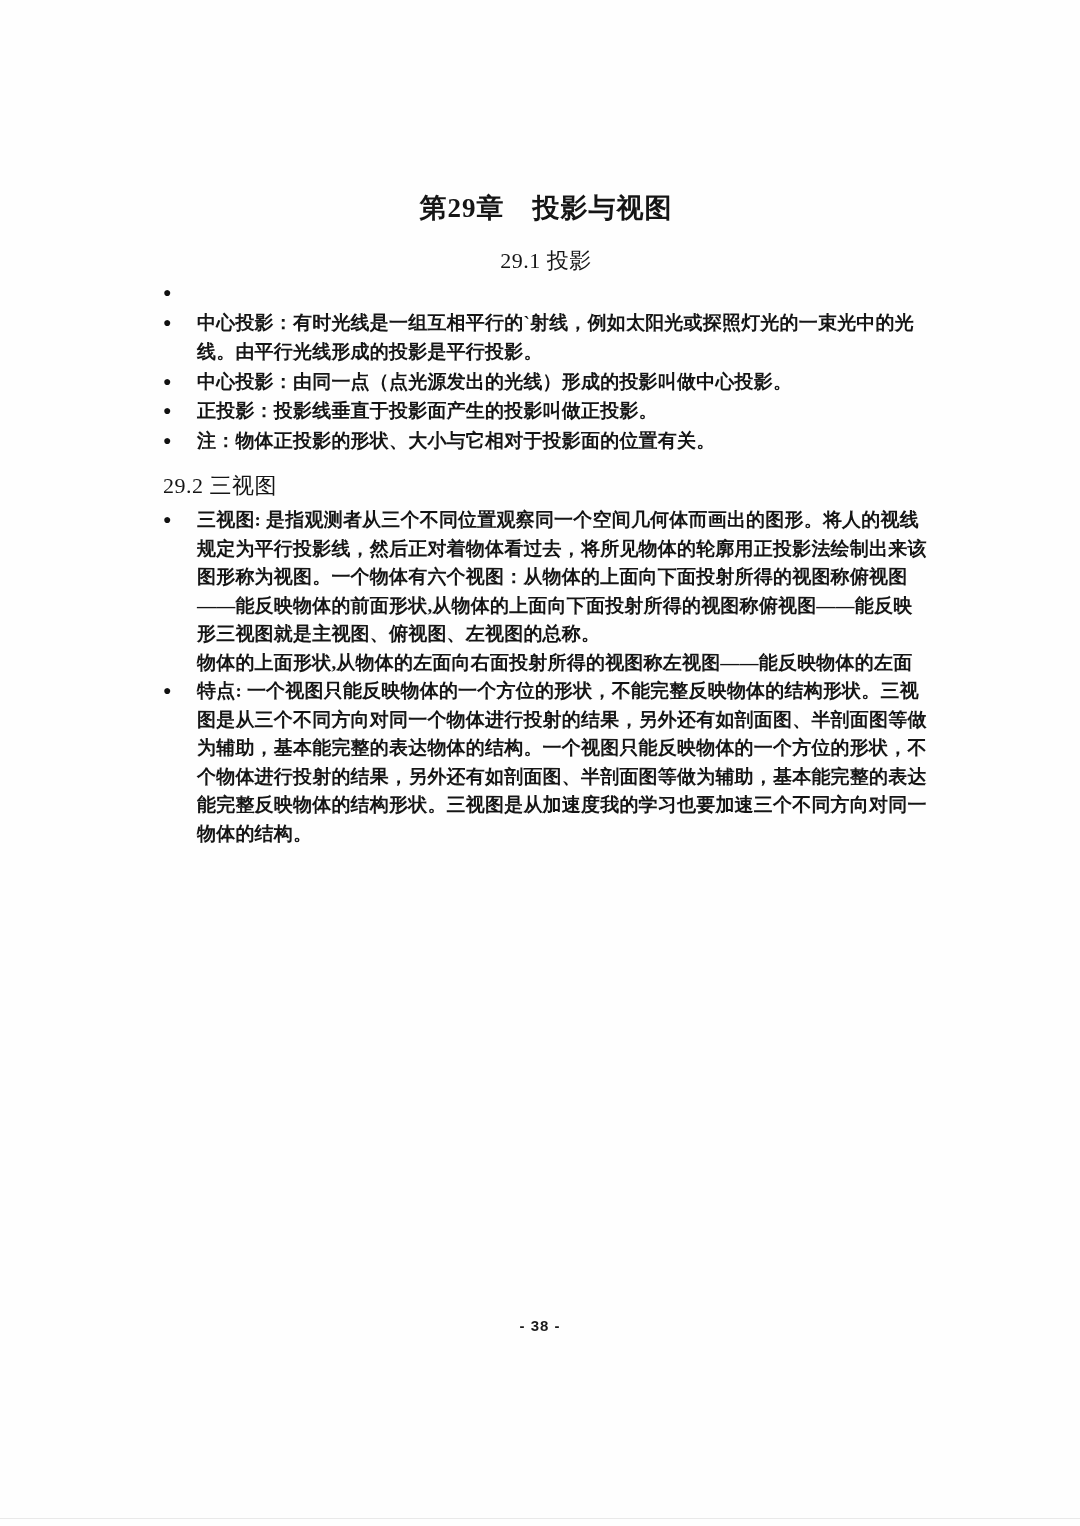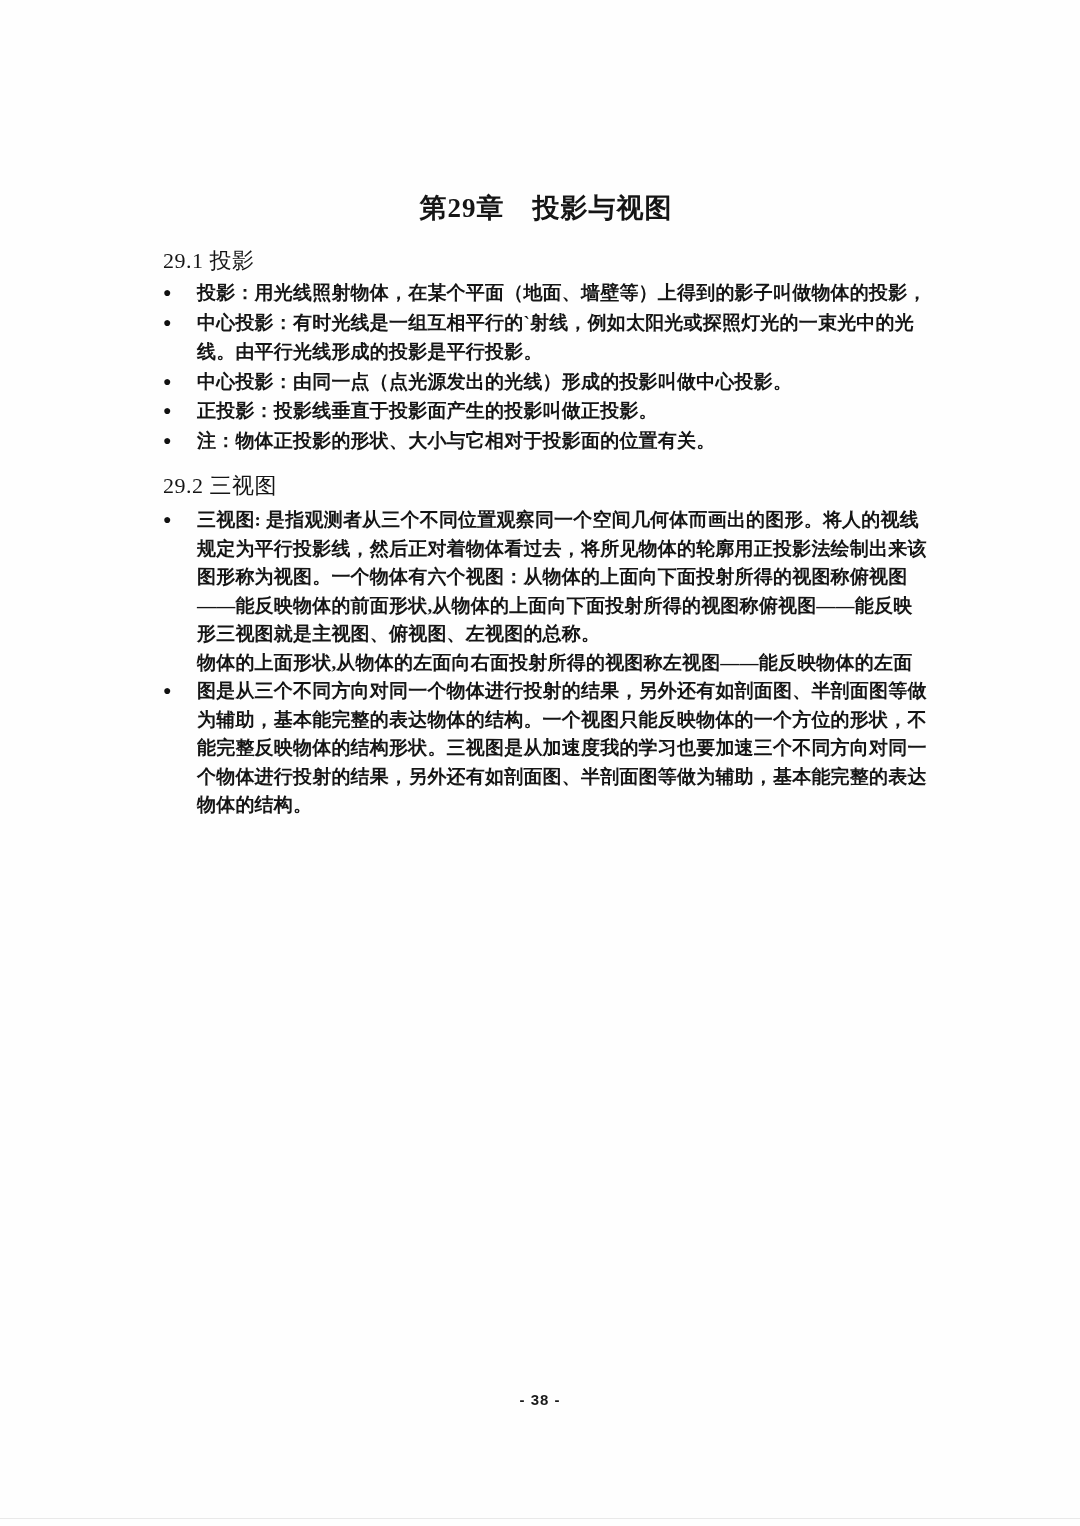--- a/index.html
+++ b/index.html
@@ -25,21 +25,21 @@
     line-height: 37px;
     text-align: center;
     letter-spacing: 1px;
   }
   .section-heading {
     font-size: 22px;
     font-weight: 400;
     line-height: 30px;
     letter-spacing: 0.5px;
   }
-  .sec-1 .section-heading { margin-top: 19px; }
+  .sec-1 .section-heading { margin-top: 19px; text-align: center; }
   .sec-2 .section-heading { margin-top: 16px; }
   ul.bullets {
     list-style: none;
     margin-top: 2px;
   }
   .sec-2 ul.bullets { margin-top: 5px; }
   .bullet-row {
     display: flex;
     align-items: flex-start;
   }
@@ -55,21 +55,21 @@
   .line {
     font-size: 19px;
     font-weight: 600;
     letter-spacing: 0.2px;
     white-space: nowrap;
   }
   .sec-1 .line { line-height: 29.5px; }
   .sec-2 .line { line-height: 28.5px; }
   .page-footer {
     position: absolute;
-    top: 1391px;
+    top: 1317px;
     left: 0;
     width: 100%;
     text-align: center;
   }
   .page-number {
     font-family: "Liberation Sans", "DejaVu Sans", sans-serif;
     font-size: 15px;
     font-weight: 700;
     letter-spacing: 1px;
     color: #1a1a1a;
@@ -89,21 +89,20 @@
 <div class="page">
   <div class="content">
     <h1 class="chapter-title">第29章　投影与视图</h1>
 
     <section class="sec-1">
       <h2 class="section-heading">29.1 投影</h2>
       <ul class="bullets">
           <li class="bullet-row">
             <span class="marker">●</span>
             <div class="text">
-              <div class="line">投影：用光线照射物体，在某个平面（地面、墙壁等）上得到的影子叫做物体的投影，</div>
             </div>
           </li>
           <li class="bullet-row">
             <span class="marker">●</span>
             <div class="text">
               <div class="line">中心投影：有时光线是一组互相平行的`射线，例如太阳光或探照灯光的一束光中的光</div>
               <div class="line">线。由平行光线形成的投影是平行投影。</div>
             </div>
           </li>
           <li class="bullet-row">
@@ -137,24 +136,25 @@
               <div class="line">规定为平行投影线，然后正对着物体看过去，将所见物体的轮廓用正投影法绘制出来该</div>
               <div class="line">图形称为视图。一个物体有六个视图：从物体的上面向下面投射所得的视图称俯视图</div>
               <div class="line">——能反映物体的前面形状,从物体的上面向下面投射所得的视图称俯视图——能反映</div>
               <div class="line">形三视图就是主视图、俯视图、左视图的总称。</div>
               <div class="line">物体的上面形状,从物体的左面向右面投射所得的视图称左视图——能反映物体的左面</div>
             </div>
           </li>
           <li class="bullet-row">
             <span class="marker">●</span>
             <div class="text">
+              <div class="line">特点: 一个视图只能反映物体的一个方位的形状，不能完整反映物体的结构形状。三视</div>
               <div class="line">图是从三个不同方向对同一个物体进行投射的结果，另外还有如剖面图、半剖面图等做</div>
               <div class="line">为辅助，基本能完整的表达物体的结构。一个视图只能反映物体的一个方位的形状，不</div>
+              <div class="line">个物体进行投射的结果，另外还有如剖面图、半剖面图等做为辅助，基本能完整的表达</div>
               <div class="line">能完整反映物体的结构形状。三视图是从加速度我的学习也要加速三个不同方向对同一</div>
-              <div class="line">个物体进行投射的结果，另外还有如剖面图、半剖面图等做为辅助，基本能完整的表达</div>
               <div class="line">物体的结构。</div>
             </div>
           </li>
         </ul>
     </section>
   </div>
 
   <div class="page-footer">
     <span class="page-number">- 38 -</span>
   </div>

